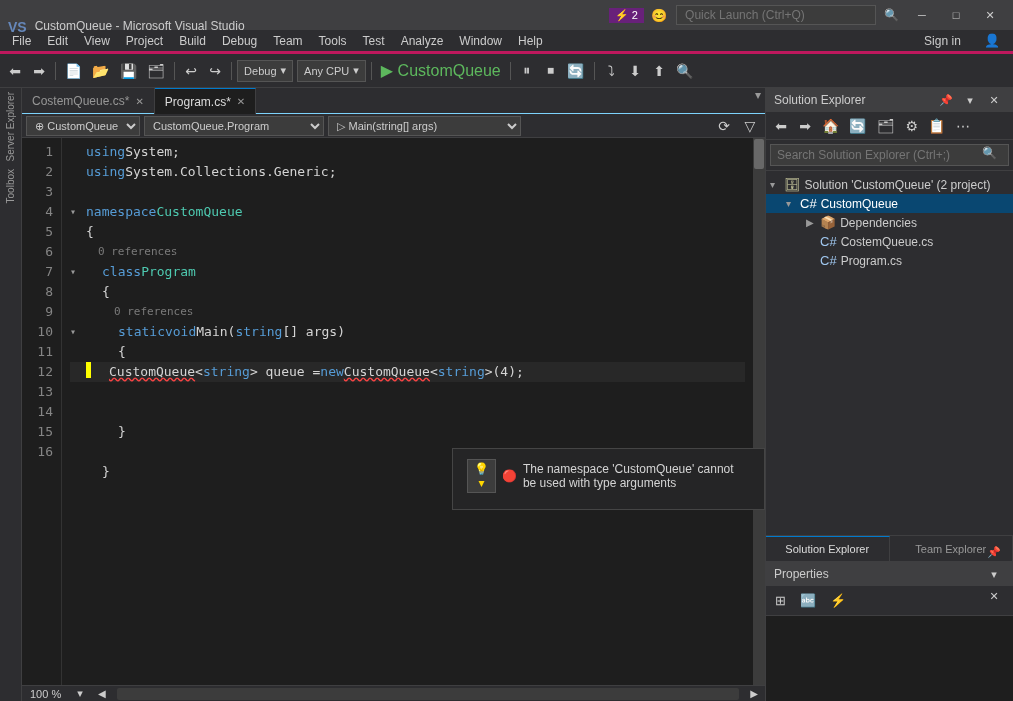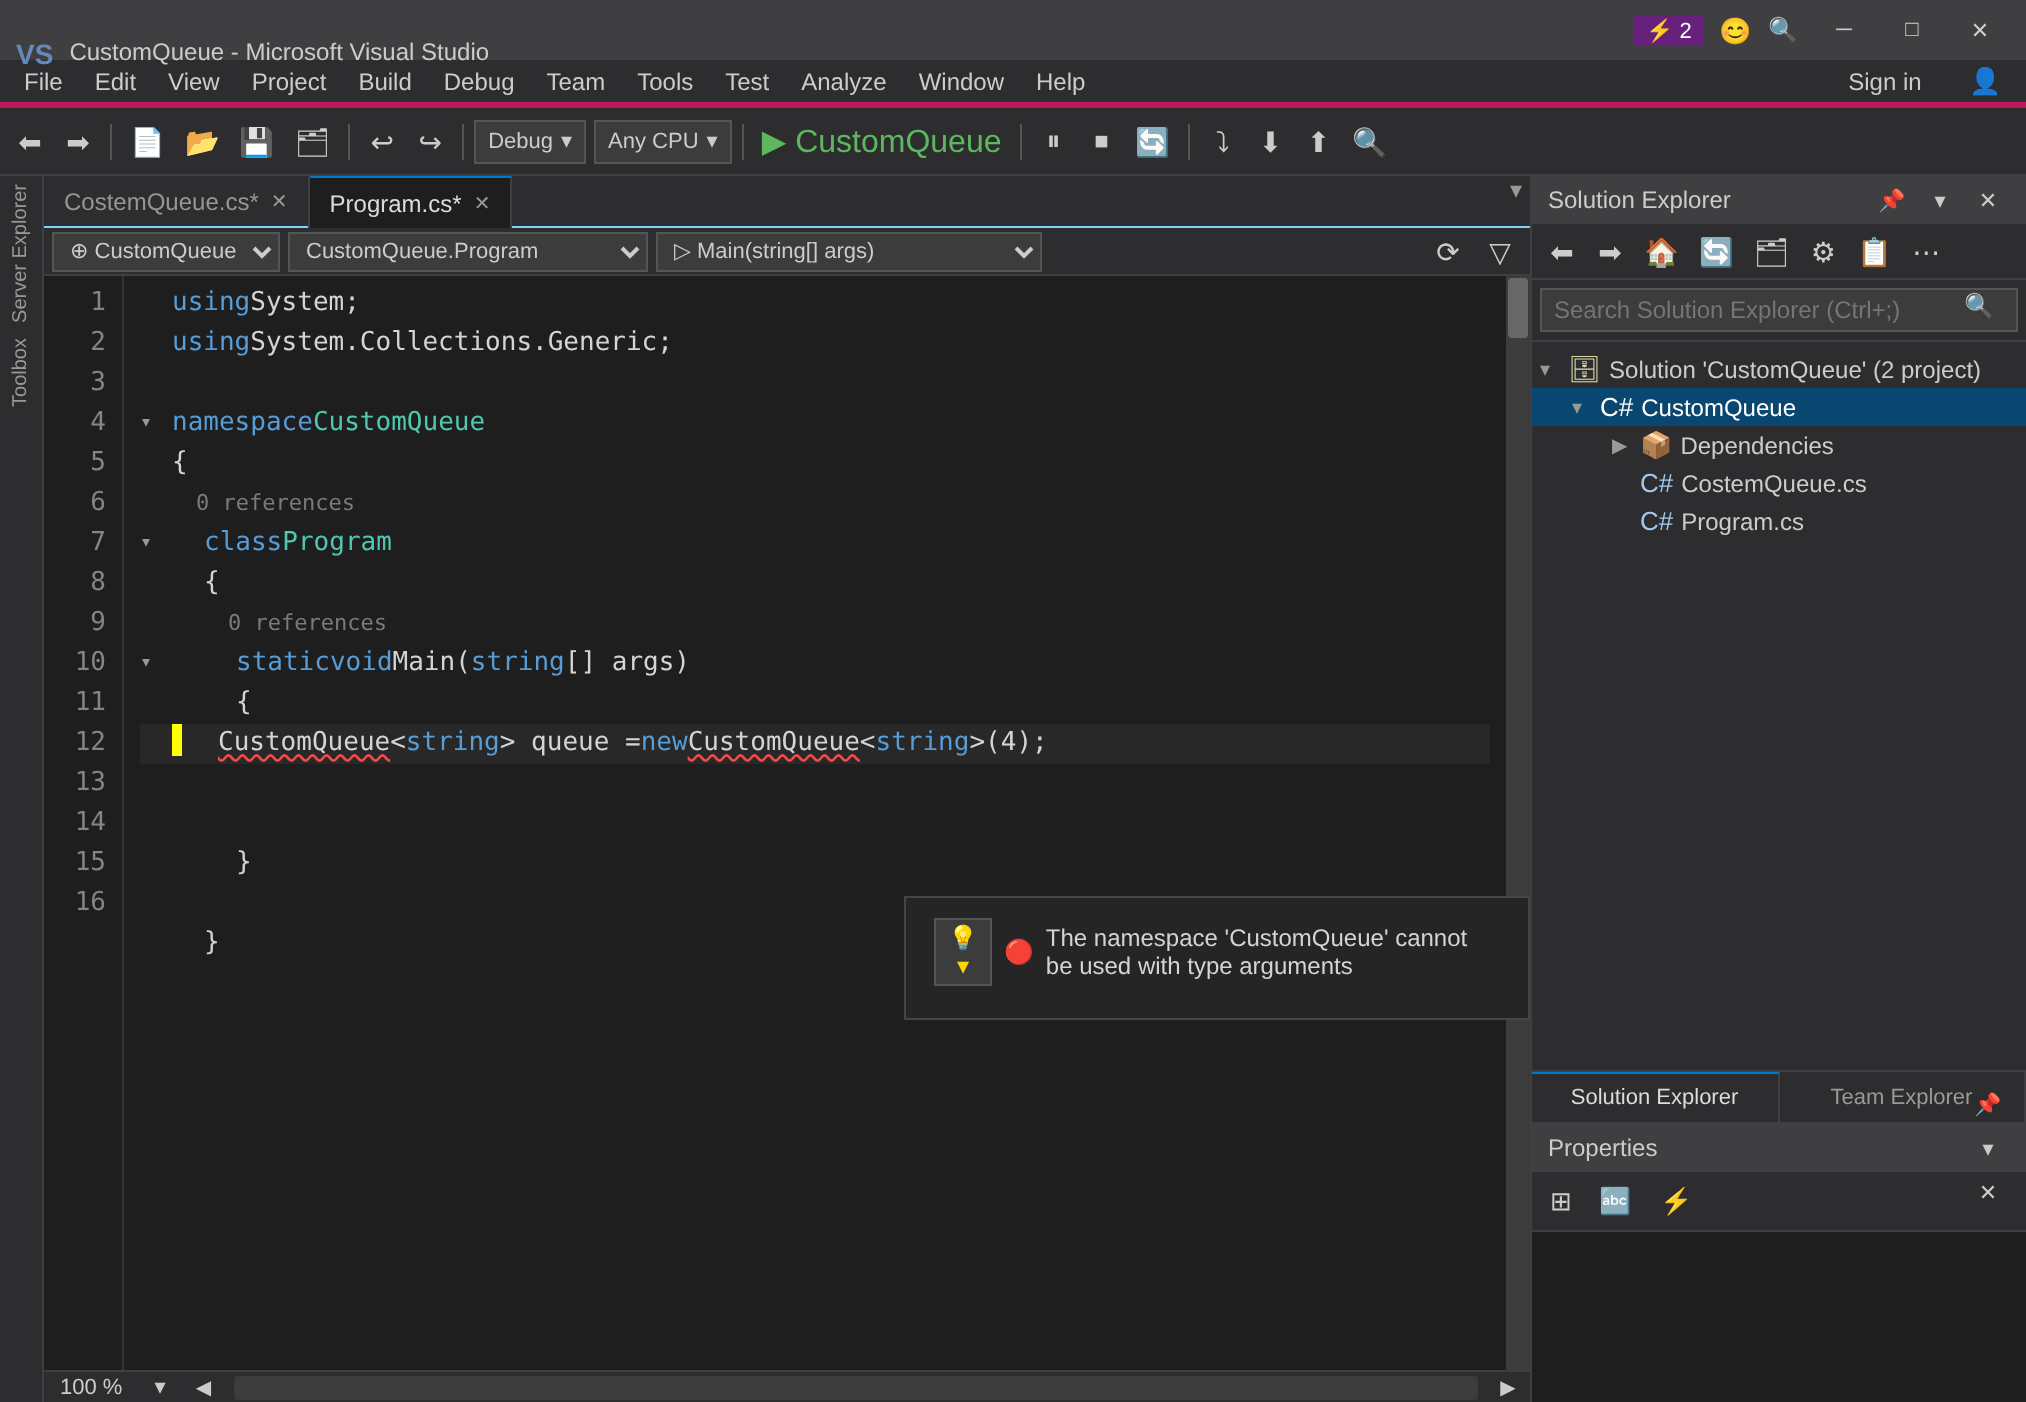--- a/index.html
+++ b/index.html
@@ -104,20 +104,21 @@
 <body>
 
 <div id="title-bar">
   <div class="left">
     <span style="color:#68b; font-weight:bold; font-size:14px;">VS</span>
     <span class="title">CustomQueue - Microsoft Visual Studio</span>
   </div>
   <div style="display:flex;align-items:center;gap:8px;">
     <span style="background:#68217a;color:#fff;padding:1px 6px;font-size:11px;">⚡ 2</span>
     <span style="color:#ccc;font-size:13px;">😊</span>
+    <input type="text" style="background: rgb(60, 60, 60); border: 1px solid rgb(85, 85, 85); color: rgb(204, 204, 204); padding: 2px 8px; width: 200px; font-size: 12px;" placeholder="Quick Launch (Ctrl+Q)">
     <span style="color:#ccc;">🔍</span>
     <div class="window-controls">
       <button class="win-btn">─</button>
       <button class="win-btn">□</button>
       <button class="win-btn close">✕</button>
     </div>
   </div>
 </div>
 
 <div id="menu-bar">

